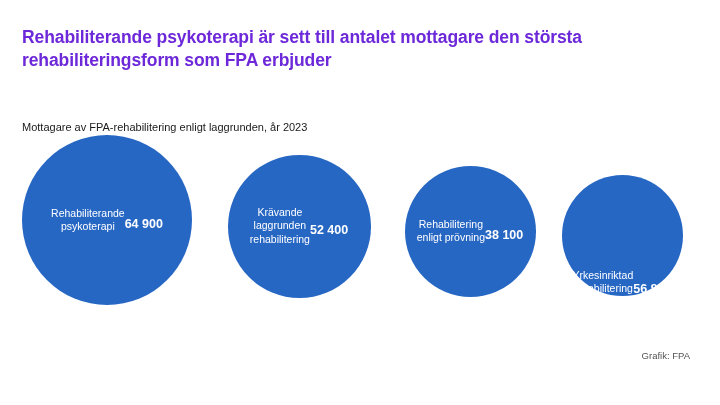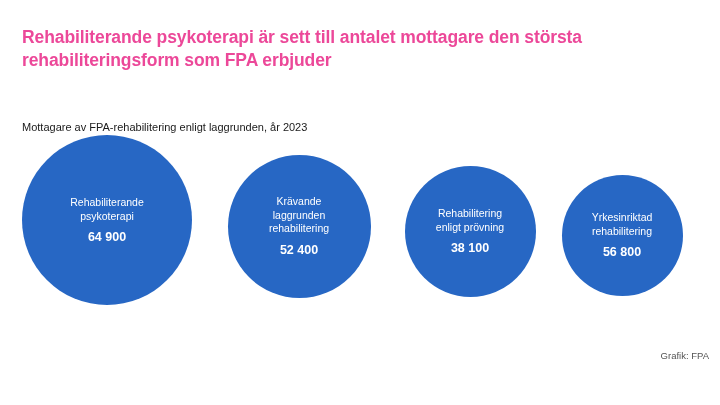--- a/index.html
+++ b/index.html
@@ -21,21 +21,21 @@
     background: #ffffff;
   }
   .title {
     position: absolute;
     left: 22px;
     top: 26px;
     width: 600px;
     font-size: 17.5px;
     font-weight: bold;
     line-height: 23px;
-    color: #ec4899;
+    color: #6d28d9;
     letter-spacing: -0.1px;
   }
   .subtitle {
     position: absolute;
     left: 22px;
     top: 88px;
     width: 640px;
     font-size: 11px;
     color: #1a1a1a;
     line-height: 15px;
@@ -46,41 +46,41 @@
     left: 0;
     top: 118px;
     width: 720px;
     height: 215px;
   }
   .bubble {
     position: absolute;
     border-radius: 50%;
     background: #2767c4;
     display: flex;
-    flex-direction: column;
+    flex-direction: row;
     align-items: center;
     justify-content: center;
     color: #ffffff;
     text-align: center;
     box-sizing: border-box;
   }
   .bubble .blabel {
     font-size: 10.5px;
     line-height: 13.5px;
     font-weight: normal;
     white-space: pre-line;
   }
   .bubble .bvalue {
     font-size: 12.5px;
     font-weight: bold;
     margin-top: 7px;
   }
   .credit {
     position: absolute;
-    right: 11px;
+    right: 30px;
     bottom: 44px;
     font-size: 9.5px;
     color: #555555;
     text-align: right;
   }
   .footer-bar {
     position: absolute;
     left: 0;
     bottom: 0;
     width: 720px;
@@ -106,21 +106,21 @@
         <div class="blabel">Krävande
 laggrunden
 rehabilitering</div>
         <div class="bvalue">52 400</div>
       </div>
       <div class="bubble" style="width: 131px; height: 131px; left: 404.5px; top: 47.5px; background: rgb(39, 103, 196);">
         <div class="blabel">Rehabilitering
 enligt prövning</div>
         <div class="bvalue">38 100</div>
       </div>
-      <div class="bubble" style="width: 121px; height: 121px; left: 561.5px; top: 56.5px; background: rgb(39, 103, 196);">
+      <div class="bubble" style="width: 121px; height: 121px; left: 561.5px; top: 56.5px; background: rgb(39, 103, 196); align-items: flex-end;">
         <div class="blabel">Yrkesinriktad
 rehabilitering</div>
         <div class="bvalue">56 800</div>
       </div>
     </div>
 
   <div class="credit">Grafik: FPA</div>
   <div class="footer-bar"></div>
 
 </div>

